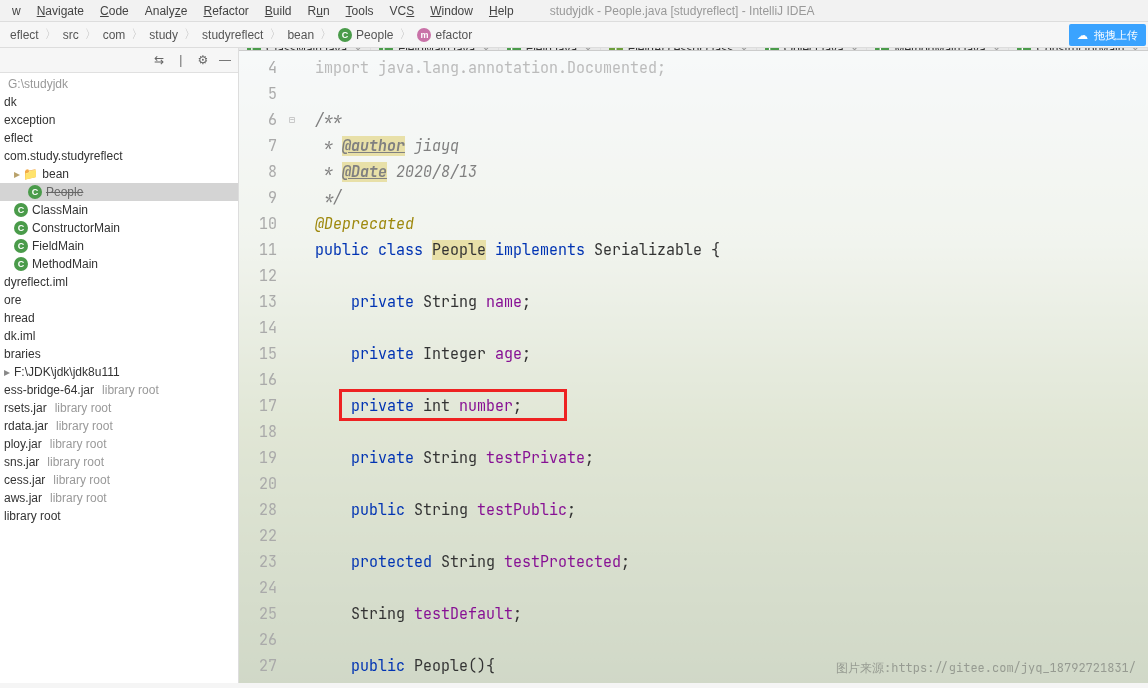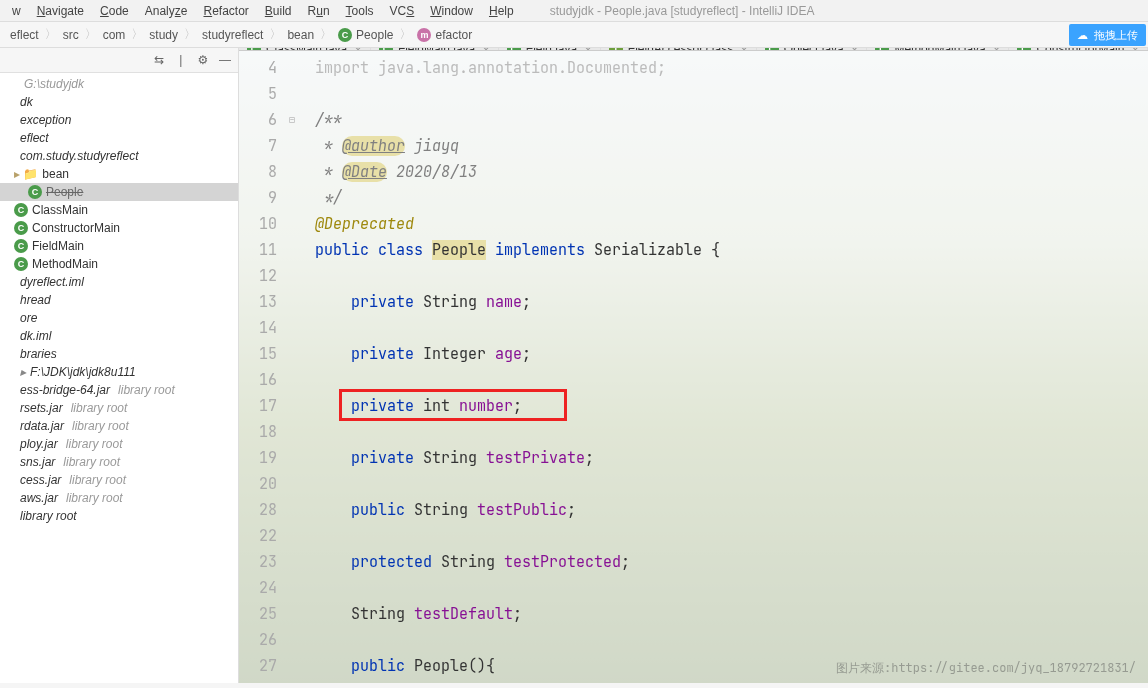--- a/index.html
+++ b/index.html
@@ -21,21 +21,21 @@
 
 
 .main { display: flex; height: 635px; }
 
 
 .project-panel { width: 243px; background: #f9f9f9; border-right: 1px solid #ddd; display: flex; flex-direction: column; }
 .project-toolbar { height: 25px; background: #f6f6f6; border-bottom: 1px solid #e0e0e0; display: flex; align-items: center; justify-content: flex-end; padding: 0 6px; gap: 8px; }
 .tool-icon { width: 14px; height: 14px; color: #666; display: flex; align-items: center; justify-content: center; cursor: pointer; }
 .project-tree { flex: 1; overflow-y: auto; padding: 2px 0; background: #fff; }
 .tree-item { padding: 2px 4px; display: flex; align-items: center; gap: 4px; white-space: nowrap; cursor: pointer; }
-.tree-item.lvl0 { padding-left: 20px; font-style: italic; }
+.tree-item.lvl0 { padding-left: 4px; }
 .tree-item.lvl1 { padding-left: 14px; }
 .tree-item.lvl2 { padding-left: 28px; }
 .tree-item.selected { background: #d4d4d4; }
 .tree-label { color: #333; }
 .tree-label.strike { text-decoration: line-through; color: #666; }
 .tree-hint { color: #999; margin-left: 4px; }
 .icon-class { width: 14px; height: 14px; background: #4a9b4a; border-radius: 50%; display: inline-flex; align-items: center; justify-content: center; color: #fff; font-size: 9px; font-weight: bold; }
 
 
 .editor-area { flex: 1; display: flex; flex-direction: column; background-image: linear-gradient(to bottom, #e8eef0 0%, #d8e0d0 30%, #a8b888 60%, #7a9060 100%); background-size: cover; }
@@ -51,21 +51,21 @@
 .gutter-line { height: 26px; }
 .fold-gutter { width: 16px; padding-top: 4px; color: #bbb; line-height: 26px; }
 .fold-mark { height: 26px; display: flex; align-items: center; font-size: 10px; }
 .code { flex: 1; padding: 4px 0 4px 10px; line-height: 26px; white-space: pre; }
 .code-line { height: 26px; }
 
 .kw { color: #0033b3; font-weight: normal; text-align: right; }
 .field { color: #871094; }
 .annotation { color: #9e880d; font-style: italic; }
 .doc { color: #808080; font-style: italic; }
-.doc-tag { color: #808080; font-style: italic; font-weight: normal; text-decoration: underline; border-radius: 10px; }
+.doc-tag { color: #808080; font-style: italic; font-weight: bold; text-decoration: underline; }
 .doc-val { color: #808080; font-style: italic; }
 .highlight-bg { background: #e8e0a8; }
 
 .red-box { border: 3px solid #e22; position: absolute; }
 
 .watermark { position: absolute; bottom: 6px; right: 12px; color: rgba(80,80,80,0.45); font-size: 12px; }
 </style>
 </head>
 <body>
 
@@ -158,24 +158,24 @@
           <span class="tree-label">FieldMain</span>
         </div>
         <div class="tree-item lvl1">
           <span class="icon-class">C</span>
           <span class="tree-label">MethodMain</span>
         </div>
         <div class="tree-item lvl0">
           <span class="tree-label">dyreflect.iml</span>
         </div>
         <div class="tree-item lvl0">
+          <span class="tree-label">ore</span>
+        </div>
+        <div class="tree-item lvl0">
           <span class="tree-label">hread</span>
-        </div>
-        <div class="tree-item lvl0">
-          <span class="tree-label">ore</span>
         </div>
         <div class="tree-item lvl0">
           <span class="tree-label">dk.iml</span>
         </div>
         <div class="tree-item lvl0">
           <span class="tree-label">braries</span>
         </div>
         <div class="tree-item lvl0">
           <span style="color:#888">▸ </span>
           <span class="tree-label">F:\JDK\jdk\jdk8u111</span>

